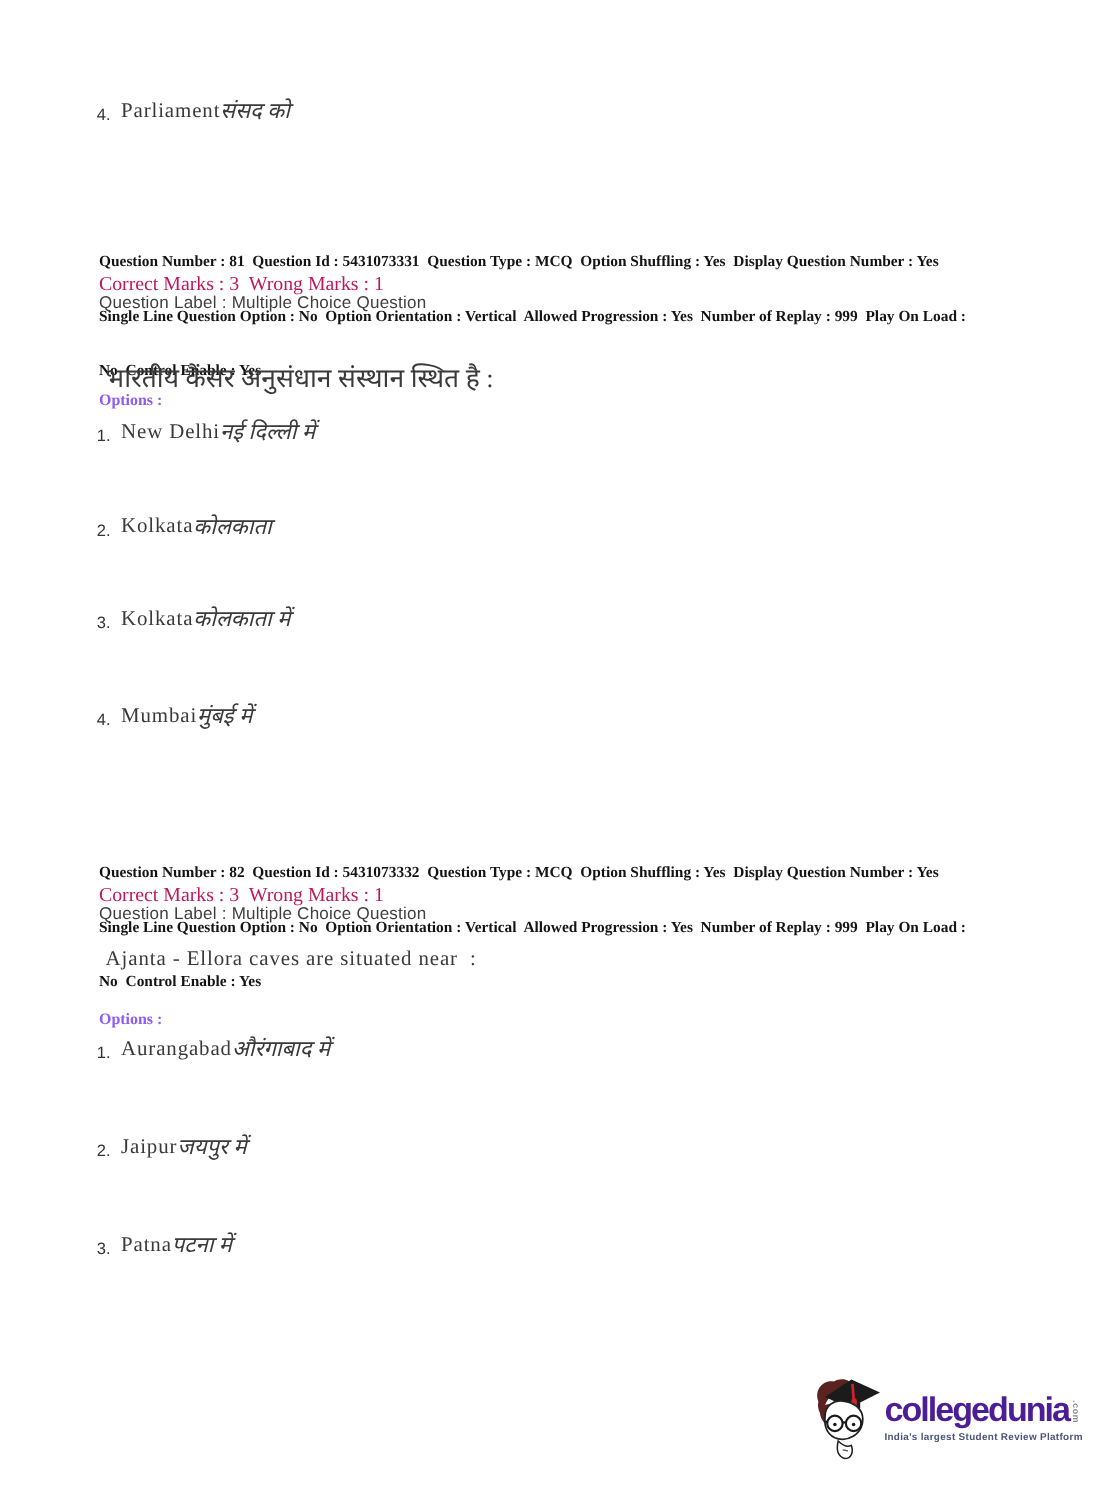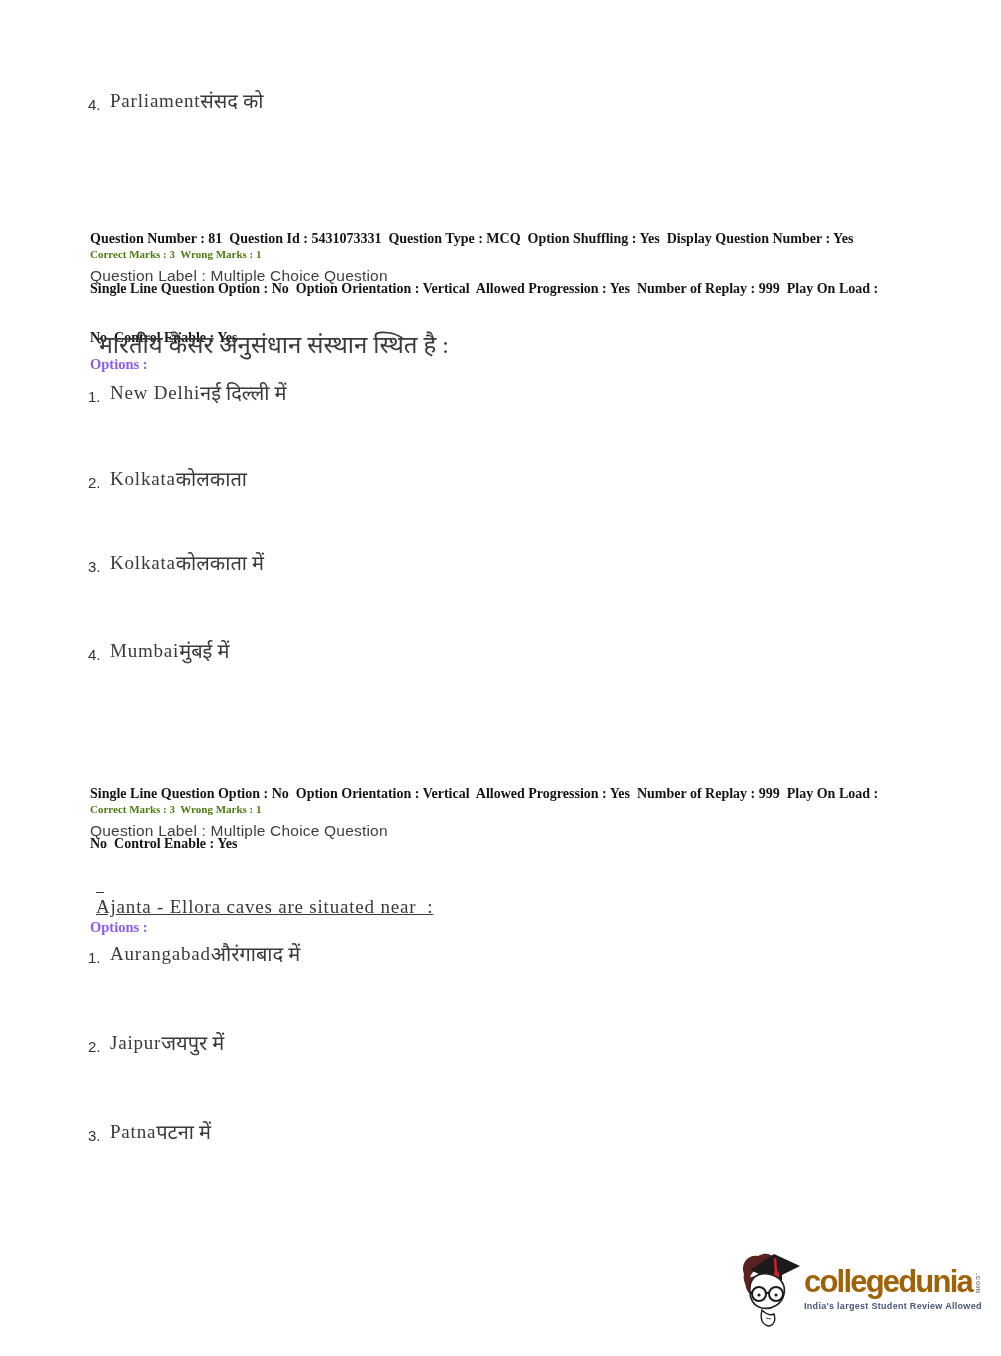--- a/index.html
+++ b/index.html
@@ -13,21 +13,21 @@
   .abs{position:absolute;}
   
   .meta{
     left:90px;width:845px;
     font-weight:bold;font-size:14px;line-height:16.5px;
     color:#141414;white-space:pre-wrap;
     font-family:Liberation Serif, serif;
   }
   .marks{
     left:90px;
-    font-weight:bold;font-size:11px;color:#4d7c0f;white-space:pre-wrap;
+    font-weight:normal;font-size:18px;color:#be185d;white-space:pre-wrap;
   }
   .qlabel{
     left:90px;
     font-family:Liberation Sans, sans-serif;
     font-size:15.5px;color:#3f3f3f;letter-spacing:0.2px;
   }
   .question{
     left:96px;width:620px;color:#3a3a3a;white-space:pre-wrap;
   }
   .question .en{
@@ -46,33 +46,33 @@
     display:flex;align-items:flex-end;
   }
   .option .num{
     width:22px;flex:0 0 22px;
     font-family:"Liberation Sans", sans-serif;
     font-size:15px;color:#333333;
     padding-bottom:1px;
   }
   .option .texts{display:flex;color:#3a3a3a;}
   .option .en{font-size:19px;letter-spacing:0.8px;line-height:25px;}
-  .option .hi{font-size:20px;line-height:26px;}
+  .option .hi{font-size:20px;line-height:26px;font-style:italic;}
   
   .logo{
     left:738px;top:1246px;width:258px;height:86px;
     display:flex;flex-direction:row;align-items:center;
   }
   .logo .mascot{flex:0 0 64px;width:64px;height:82px;}
   .logo .textcol{display:flex;flex-direction:column;margin-left:2px;}
   .logo .brandrow{display:flex;flex-direction:row;align-items:flex-end;}
   .logo .brand{
     font-family:"Liberation Sans", sans-serif;
     font-weight:bold;font-size:31px;letter-spacing:-1.8px;
-    color:#a16207;line-height:30px;
+    color:#4c1d95;line-height:30px;
   }
   .logo .brand-suffix{
     font-family:"Liberation Sans", sans-serif;
     font-size:8px;font-weight:bold;color:#8a8a8a;
     writing-mode:vertical-rl;
     margin-left:2px;margin-bottom:3px;letter-spacing:0.5px;
   }
   .logo .tagline{
     font-family:"Liberation Sans", sans-serif;
     font-weight:bold;font-size:9px;letter-spacing:0.3px;
@@ -131,28 +131,29 @@
 
 <div class="abs option" style="top:638px;">
   <span class="num">4.</span>
   <span class="texts">
     <span class="en">Mumbai</span>
     <span class="hi">मुंबई में</span>
   </span>
 </div>
 
 <div class="abs meta" style="top:753px;">
+  <div>Question Number : 82  Question Id : 5431073332  Question Type : MCQ  Option Shuffling : Yes  Display Question Number : Yes</div>
   <div>Single Line Question Option : No  Option Orientation : Vertical  Allowed Progression : Yes  Number of Replay : 999  Play On Load :</div>
   <div>No  Control Enable : Yes</div>
 </div>
 
 <div class="abs marks" style="top:803px;">Correct Marks : 3  Wrong Marks : 1</div>
 <div class="abs qlabel" style="top:822px;">Question Label : Multiple Choice Question</div>
 
-<div class="abs question" style="top:859px;text-decoration:underline;">
+<div class="abs question" style="top:824px;">
   <div class="en">Ajanta - Ellora caves are situated near  :</div>
 </div>
 
 <div class="abs opt-head" style="top:919px;">Options :</div>
 
 <div class="abs option" style="top:941px;">
   <span class="num">1.</span>
   <span class="texts">
     <span class="en">Aurangabad</span>
     <span class="hi">औरंगाबाद में</span>
@@ -199,15 +200,15 @@
 
       <path d="M24 62 C 22 70, 24 76, 30 78 C 36 78, 38 72, 36 66 C 32 68, 28 66, 24 62 Z" fill="#ffffff" stroke="#222222" stroke-width="1.4"></path>
       <path d="M28 70 L 33 71" stroke="#555555" stroke-width="1.2"></path>
     </svg>
   </span>
   <span class="textcol">
     <span class="brandrow">
       <span class="brand">collegedunia</span>
       <span class="brand-suffix">.com</span>
     </span>
-    <span class="tagline">India's largest Student Review Allowed</span>
+    <span class="tagline">India's largest Student Review Platform</span>
   </span>
 </div>
 
 </body></html>

